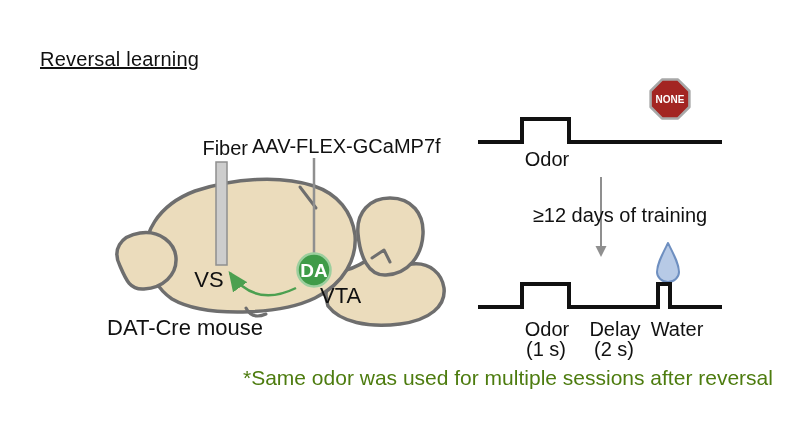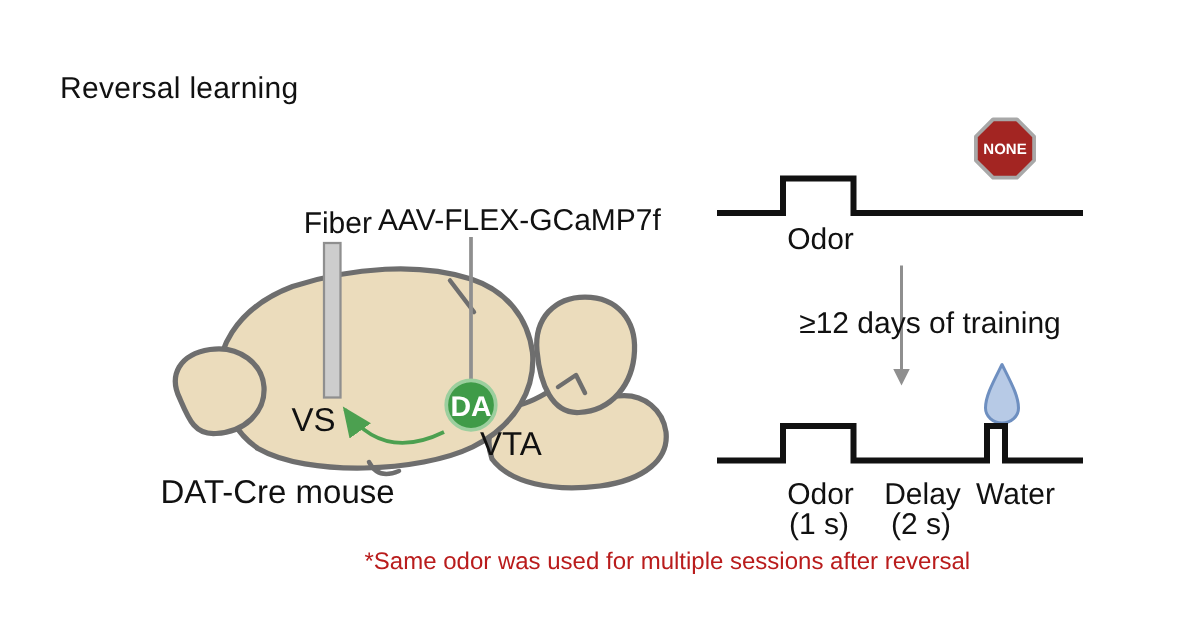--- a/index.html
+++ b/index.html
@@ -1,22 +1,22 @@
 <!DOCTYPE html>
 <html><head>
 <meta charset="utf-8">
 <style>
   html,body { margin:0; padding:0; background:#ffffff; }
   #canvas {
     position:relative; width:800px; height:426px; background:#ffffff;
     font-family:"Liberation Sans", sans-serif; overflow:hidden;
   }
   .abs { position:absolute; }
-  #title { left:40px; top:48px; font-size:20px; color:#111; letter-spacing:0.2px; }
-  #footnote { left:243px; top:366px; font-size:16px; color:#b91c1c; }
+  #title { left:40px; top:48px; font-size:20px; color:#111; letter-spacing:0.2px;text-decoration:underline; }
+  #footnote { left:243px; top:366px; font-size:21px; color:#4d7c0f; }
   svg text { font-family:"Liberation Sans", sans-serif; fill:#111; }
   .brain-part { stroke:#6e6e6e; stroke-width:3.5; stroke-linejoin:round; }
   .detail-line { fill:none; stroke:#6e6e6e; stroke-width:3; stroke-linecap:round; stroke-linejoin:round; }
   .trace { fill:none; stroke:#111111; stroke-width:4; stroke-linejoin:miter; }
   .lbl { font-size:20px; }
   .lbl-mid { text-anchor:middle; }
 </style>
 </head>
 <body>
 

